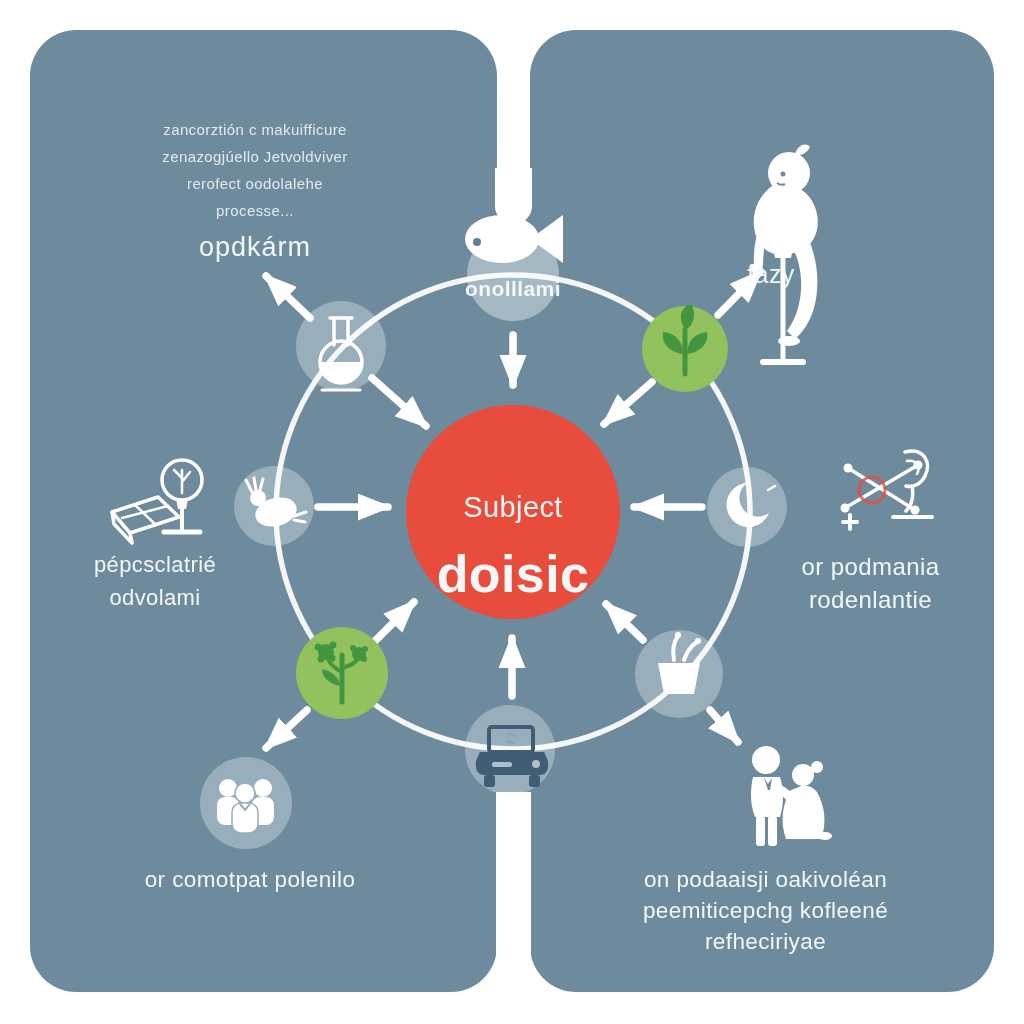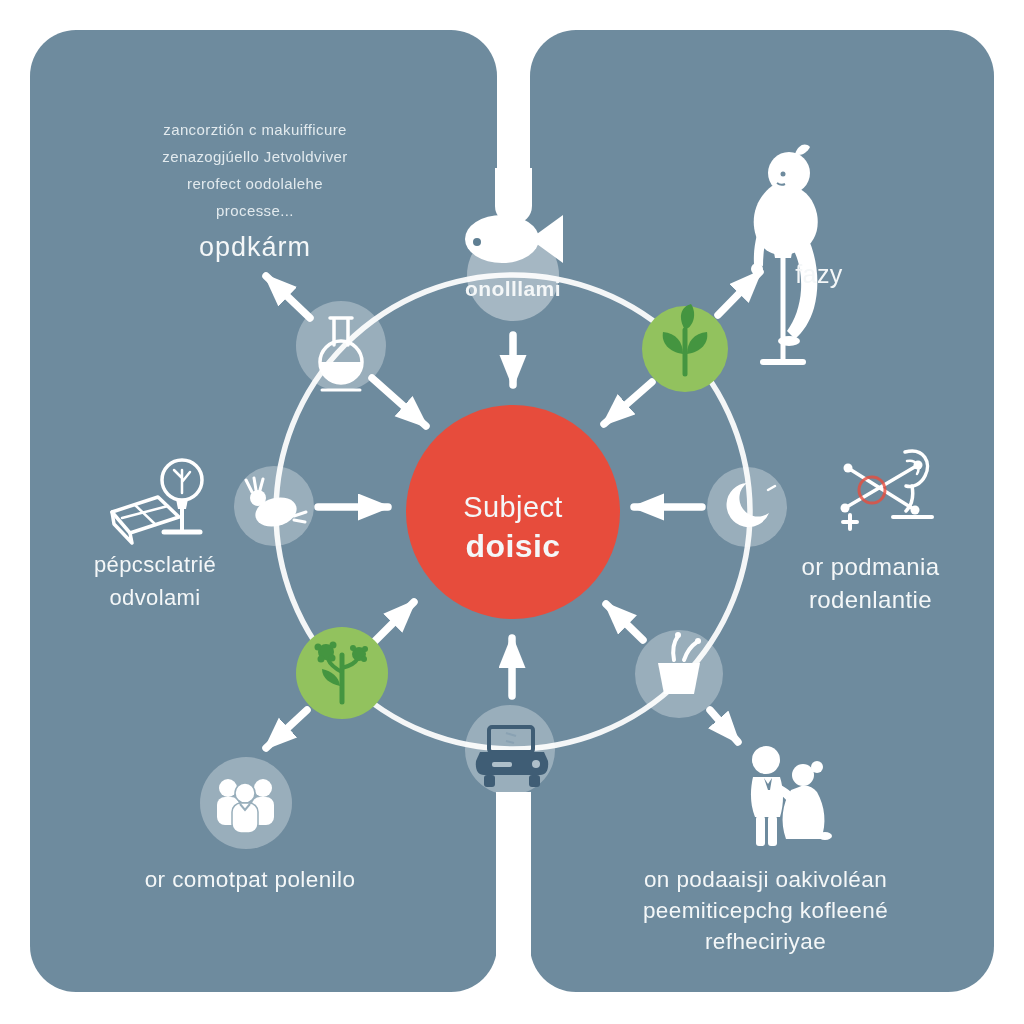--- a/index.html
+++ b/index.html
@@ -26,28 +26,28 @@
   .center-circle{fill:var(--red);}
   .wicon{fill:var(--white);}
   .wline{stroke:var(--white);fill:none;stroke-linecap:round;stroke-linejoin:round;}
   .gicon{fill:var(--green-dark);}
   .gline{stroke:var(--green-dark);fill:none;stroke-linecap:round;}
   .t{position:absolute;z-index:5;color:var(--ink);text-align:center;letter-spacing:.4px;}
   .t.soft{color:var(--ink-soft);}
   .intro{left:85px;top:116px;width:340px;font-size:15px;line-height:27px;}
   .keyword{left:85px;top:232px;width:340px;font-size:27px;font-weight:500;letter-spacing:1px;}
   .node-label{left:433px;top:277px;width:160px;font-size:21px;font-weight:bold;}
-  .fazy{left:744px;top:260px;width:150px;font-size:25px;}
+  .fazy{left:696px;top:260px;width:150px;font-size:25px;}
   .lbl-left{left:55px;top:548px;width:200px;font-size:22px;line-height:33px;}
   .lbl-right{left:768px;top:550px;width:205px;font-size:24px;line-height:33px;}
   .lbl-bl{left:90px;top:864px;width:320px;font-size:22.5px;line-height:31px;}
   .lbl-br{left:578px;top:864px;width:375px;font-size:22.5px;line-height:31px;}
   .center-text{left:408px;top:455px;width:210px;z-index:5;}
   .center-text .l1{font-size:29px;font-weight:400;margin-top:36px;}
-  .center-text .l2{font-size:32px;font-weight:bold;margin-top:4px;}
+  .center-text .l2{font-size:52px;font-weight:bold;margin-top:20px;}
 </style>
 </head>
 <body>
 
 <div class="stage">
 
   <div class="panel left"></div>
   <div class="panel right"></div>
   <div class="gap-cover"></div>
   <div class="strip-cap"></div>

